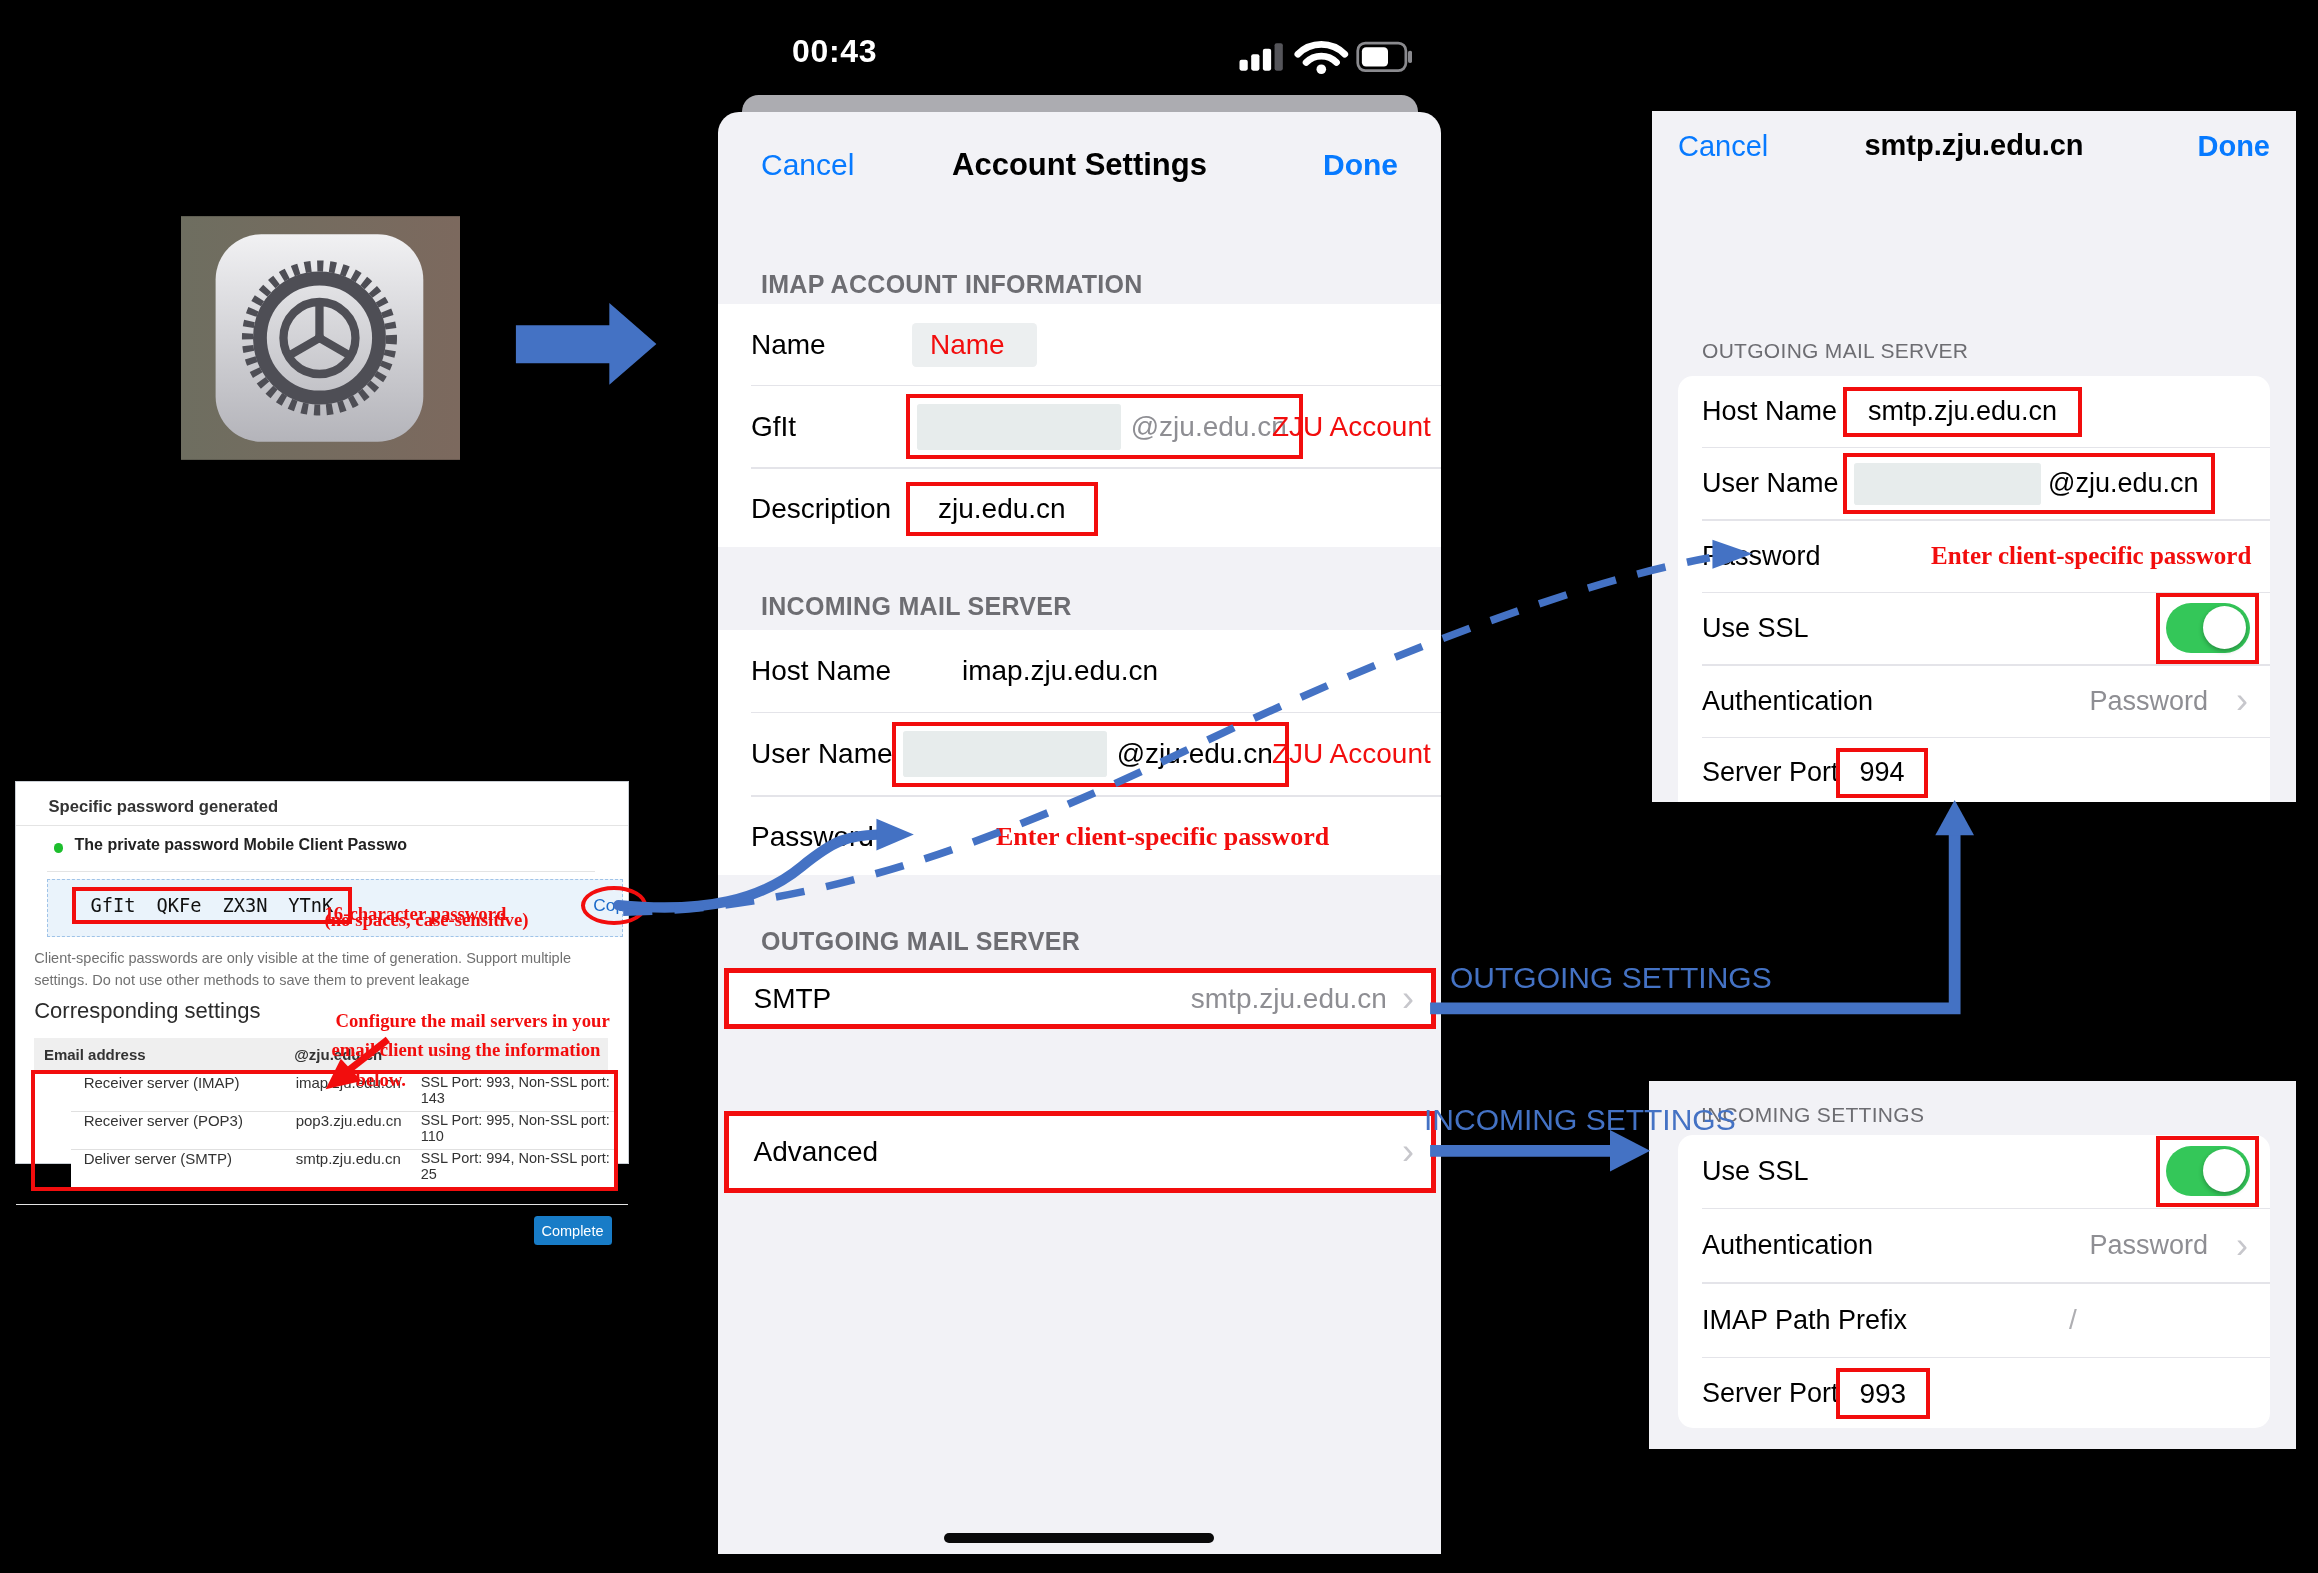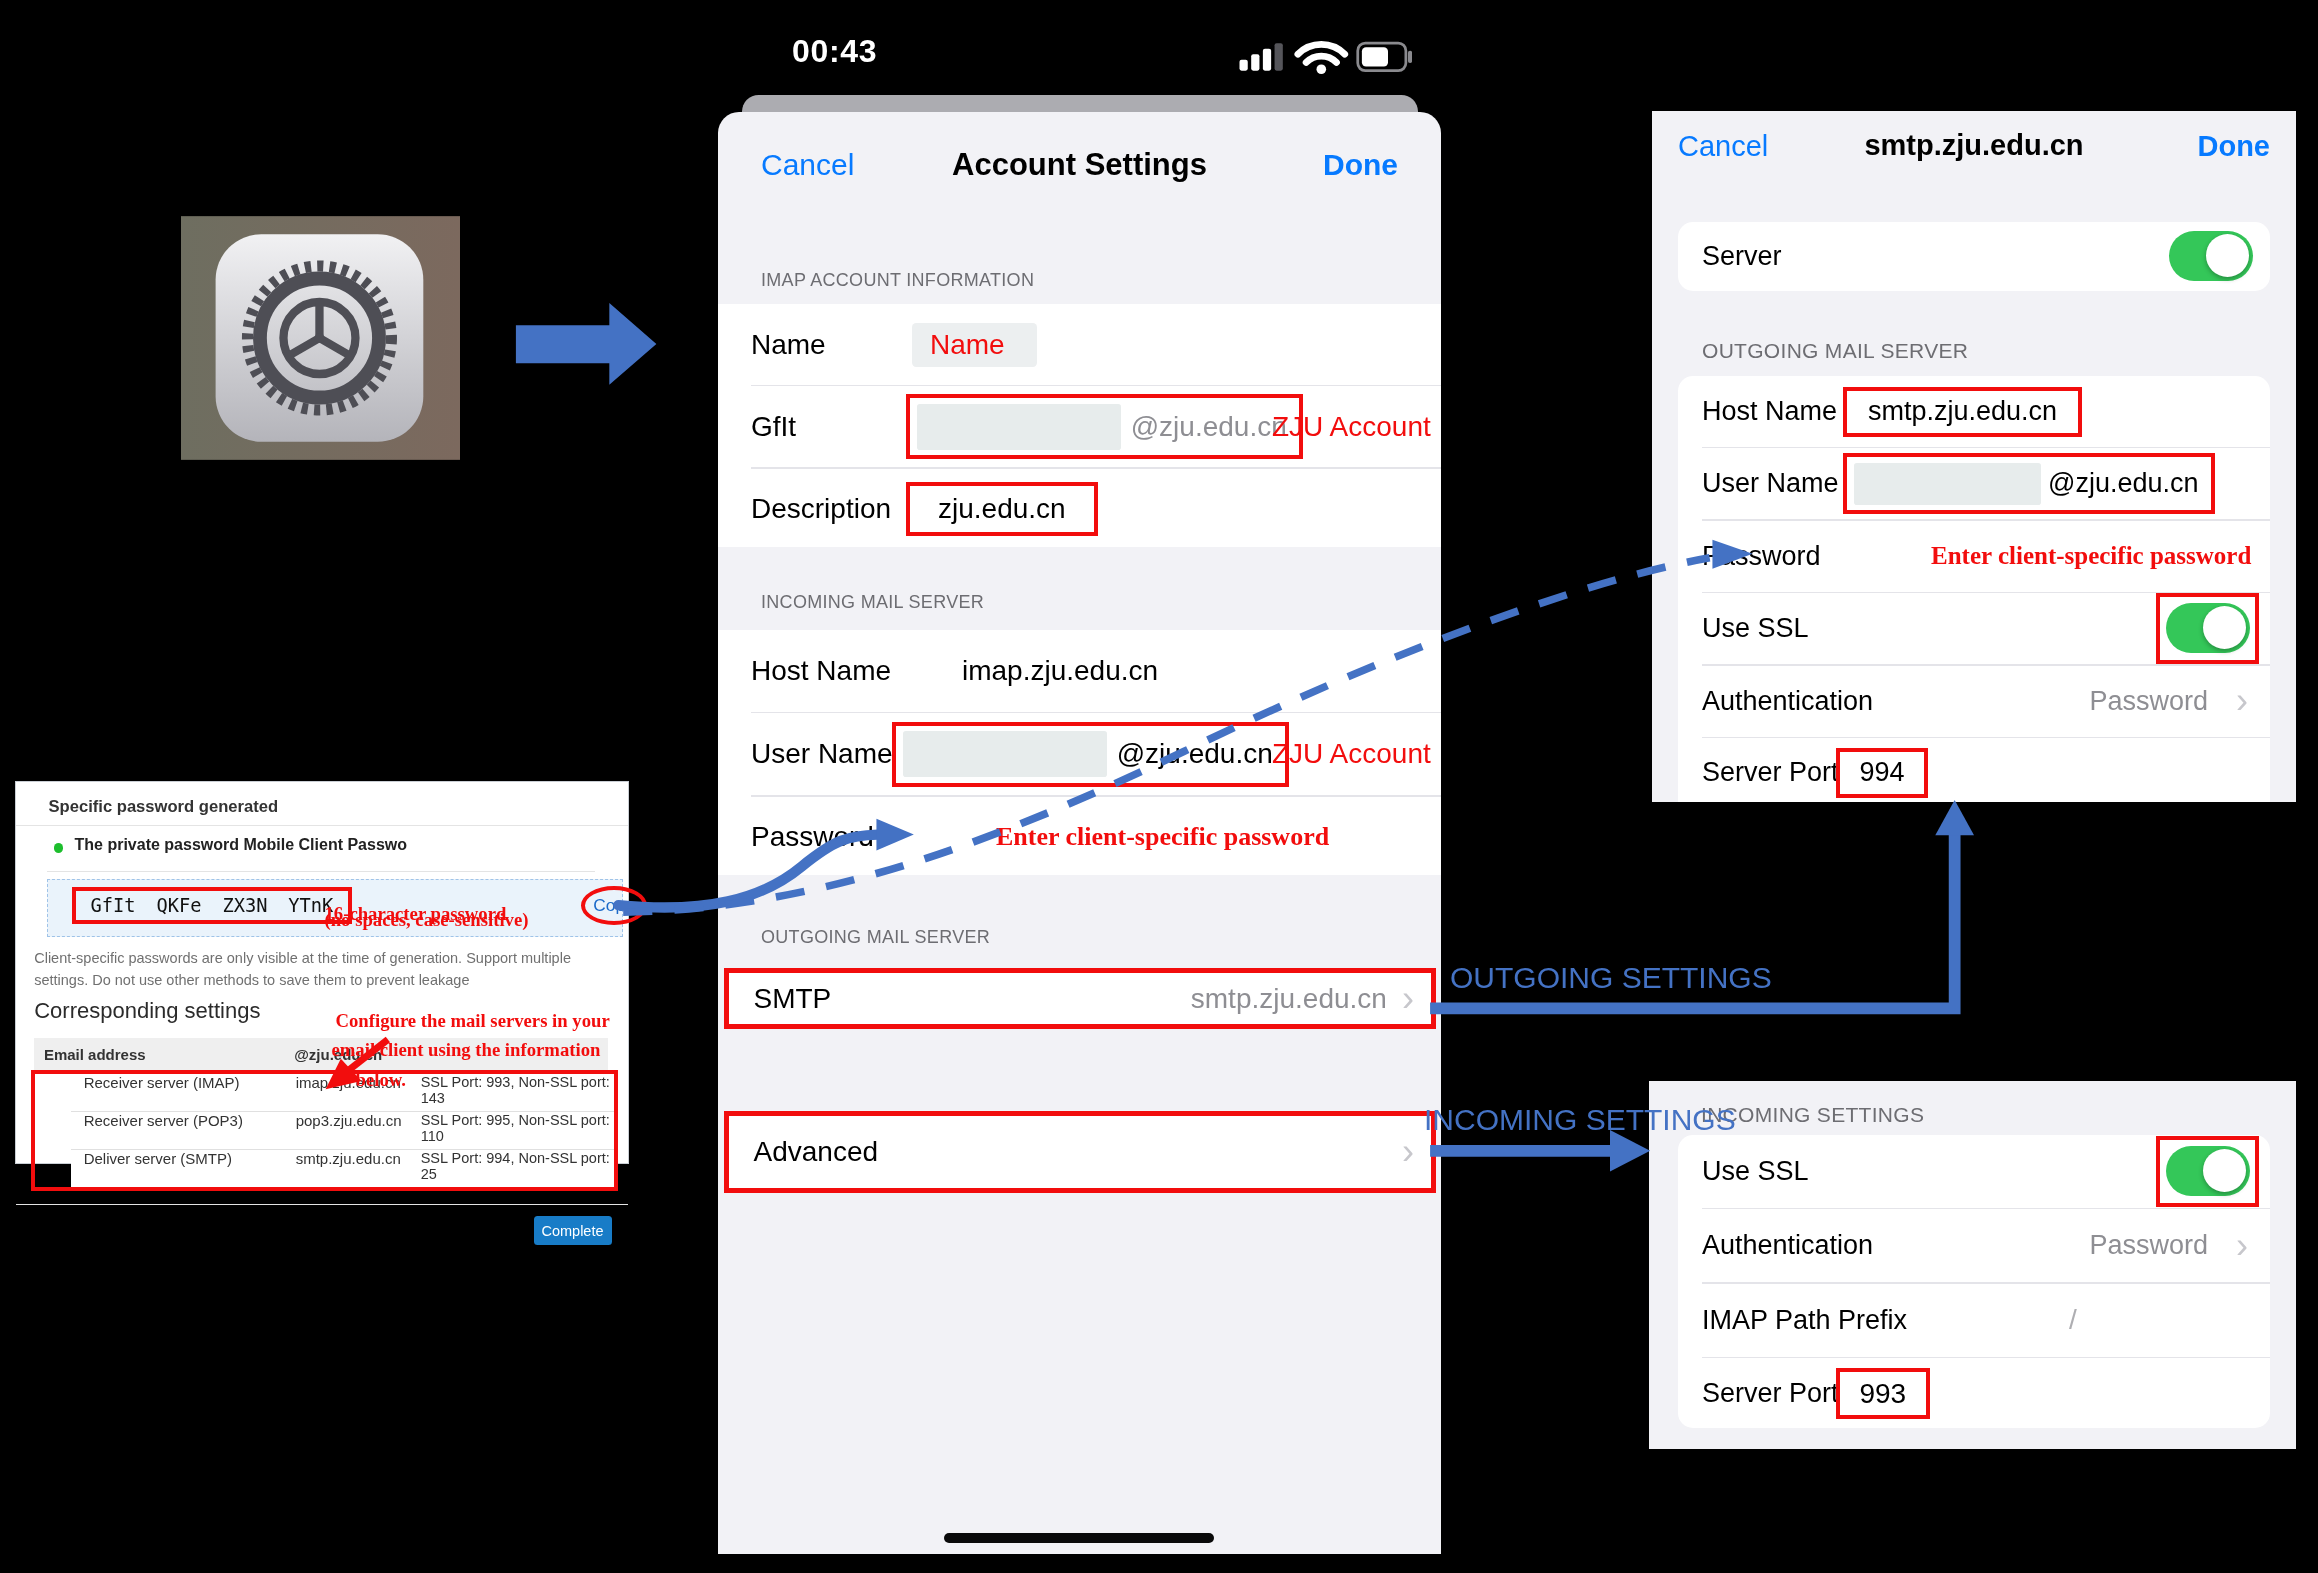--- a/index.html
+++ b/index.html
@@ -14,21 +14,21 @@
   .settings-app{position:absolute;left:181px;top:216px;width:279px;height:244px;}
 
   
   .phone-behind{position:absolute;left:742px;top:95px;width:676px;height:42px;background:#acacb1;border-radius:16.6px 16.6px 0 0;}
   .phone{position:absolute;left:718px;top:112px;width:723px;height:1442px;background:#F2F2F6;border-radius:21px 21px 0 0;}
   .nav{position:absolute;left:0;top:0;width:100%;height:111px;}
   .navbtn{position:absolute;top:36px;font-size:30px;color:#077aff;}
   .navbtn.left{left:43px;}
   .navbtn.right{right:43px;font-weight:700;}
   .navtitle{position:absolute;top:35px;left:0;width:100%;text-align:center;font-size:31px;font-weight:700;color:#000;}
-  .sect{position:absolute;left:43px;font-size:18px;color:#6D6D72;letter-spacing:0.3px;}
+  .sect{position:absolute;left:43px;font-size:25px;color:#6D6D72;letter-spacing:0.3px;font-weight:bold;}
   .group{position:absolute;left:0;width:100%;background:#fff;}
   .irow{position:relative;display:flex;align-items:center;height:81px;}
   .rlabel{margin-left:33px;font-size:28px;color:#000;}
   .divider{height:1.4px;background:#E4E4E9;margin-left:33px;}
   .val{position:absolute;font-size:28px;color:#000;}
   .val.gray{color:#8E8E93;}
   .chip{position:absolute;display:inline-flex;align-items:center;background:#ECEFF0;border-radius:4.2px;}
   .blur-chip{display:inline-block;width:204px;height:46px;background:#E7ECEC;border-radius:2.8px;}
   .redbox{position:absolute;display:inline-flex;align-items:center;gap:9.7px;border:4.8px solid #f20d0d;padding:5.5px 12.5px 5.5px 7px;}
   .red-sans{color:#f20d0d;font-size:28px;}
@@ -206,28 +206,20 @@
     </div>
 
     <div class="home-indicator"></div>
   </div>
 
   <div class="panel" style="left:1652px;top:111px;width:644px;height:691px;">
     <span class="navbtn" style="left:26px;top:19.4px;font-size:29px;">Cancel</span>
     <span class="navtitle" style="top:18px;font-size:29px;">smtp.zju.edu.cn</span>
     <span class="navbtn" style="right:26px;left:auto;top:19.4px;font-size:29px;font-weight:700;position:absolute;">Done</span>
 
-    <div class="card" style="left:26px;top:111px;width:592px;height:69px;">
-      <div class="prow" style="height:69px;">
-        <span class="plabel">Server</span>
-        <span class="toggle-wrap" style="right:17.3px;">
-          <span class="toggle"><span class="knob"></span></span>
-        </span>
-      </div>
-    </div>
 
     <div class="psect" style="left:50px;top:228px;">OUTGOING MAIL SERVER</div>
 
     <div class="card" style="left:26px;top:265px;width:592px;height:426px;border-radius:15px 15px 0 0;">
       <div class="prow" style="height:71px;">
         <span class="plabel">Host Name</span>
         <span class="redbox" style="left:165px;padding:5.5px 21px;">
           <span style="font-size:27px;color:#000;">smtp.zju.edu.cn</span>
         </span>
       </div>

